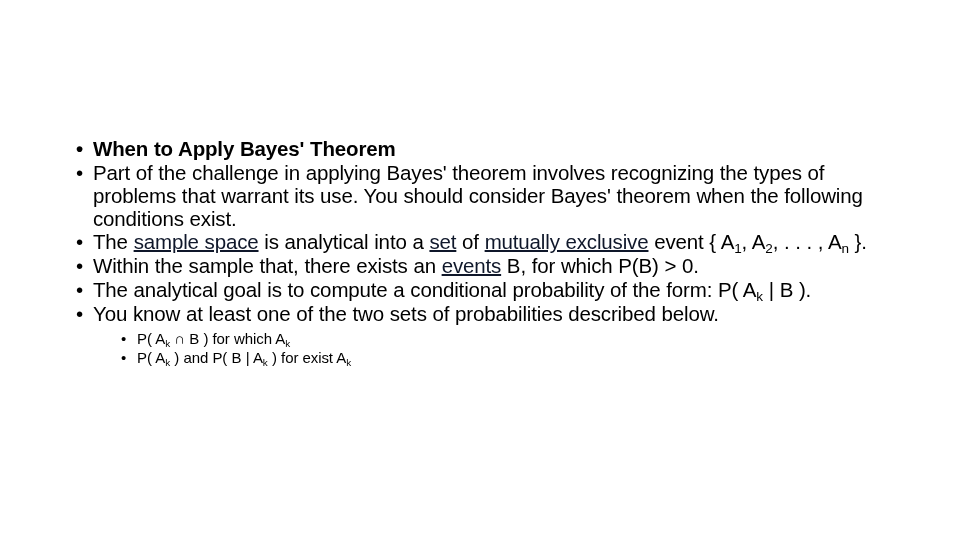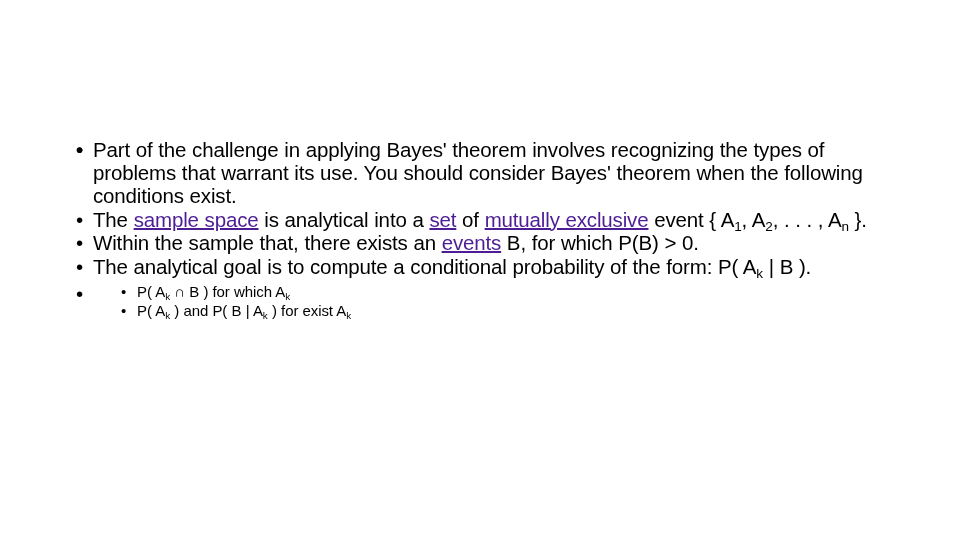--- a/index.html
+++ b/index.html
@@ -78,40 +78,41 @@
     top: 0;
     font-size: 15px;
     line-height: 1.25;
   }
 
   .sub-wrap {
     padding-left: 0;
   }
 
   a.link {
-    color: #4c1d95;
+    color: #0f172a;
     text-decoration: underline;
     text-underline-offset: 1px;
   }
 
   sub {
     font-size: 0.66em;
     line-height: 0;
     vertical-align: -0.28em;
   }
 </style>
 </head>
 <body>
 
 <div class="slide">
   <div class="content-body">
     <ul class="level1">
 
       <li class="bold-item">
         <span class="bullet-mark">•</span>
+        <span>When to Apply Bayes' Theorem</span>
       </li>
 
       <li>
         <span class="bullet-mark">•</span>
         <span>Part of the challenge in applying Bayes' theorem involves recognizing the types of problems that warrant its use. You should consider Bayes' theorem when the following conditions exist.</span>
       </li>
 
       <li>
         <span class="bullet-mark">•</span>
         <span>The </span><a class="link" href="#">sample space</a><span> is analytical into a </span><a class="link" href="#">set</a><span> of </span><a class="link" href="#">mutually exclusive</a><span> event { A</span><sub>1</sub><span>, A</span><sub>2</sub><span>, . . . , A</span><sub>n</sub><span> }.</span>
@@ -122,20 +123,21 @@
         <span>Within the sample that, there exists an </span><a class="link" href="#">events</a><span> B, for which P(B) &gt; 0.</span>
       </li>
 
       <li>
         <span class="bullet-mark">•</span>
         <span>The analytical goal is to compute a conditional probability of the form: P( A</span><sub>k</sub><span> | B ).</span>
       </li>
 
       <li>
         <span class="bullet-mark">•</span>
+        <span>You know at least one of the two sets of probabilities described below.</span>
 
         <div class="sub-wrap">
           <ul class="level2">
             <li>
               <span class="bullet-mark">•</span>
               <span>P( A</span><sub>k</sub><span> ∩ B ) for which A</span><sub>k</sub>
             </li>
             <li>
               <span class="bullet-mark">•</span>
               <span>P( A</span><sub>k</sub><span> ) and P( B | A</span><sub>k</sub><span> ) for exist A</span><sub>k</sub>

